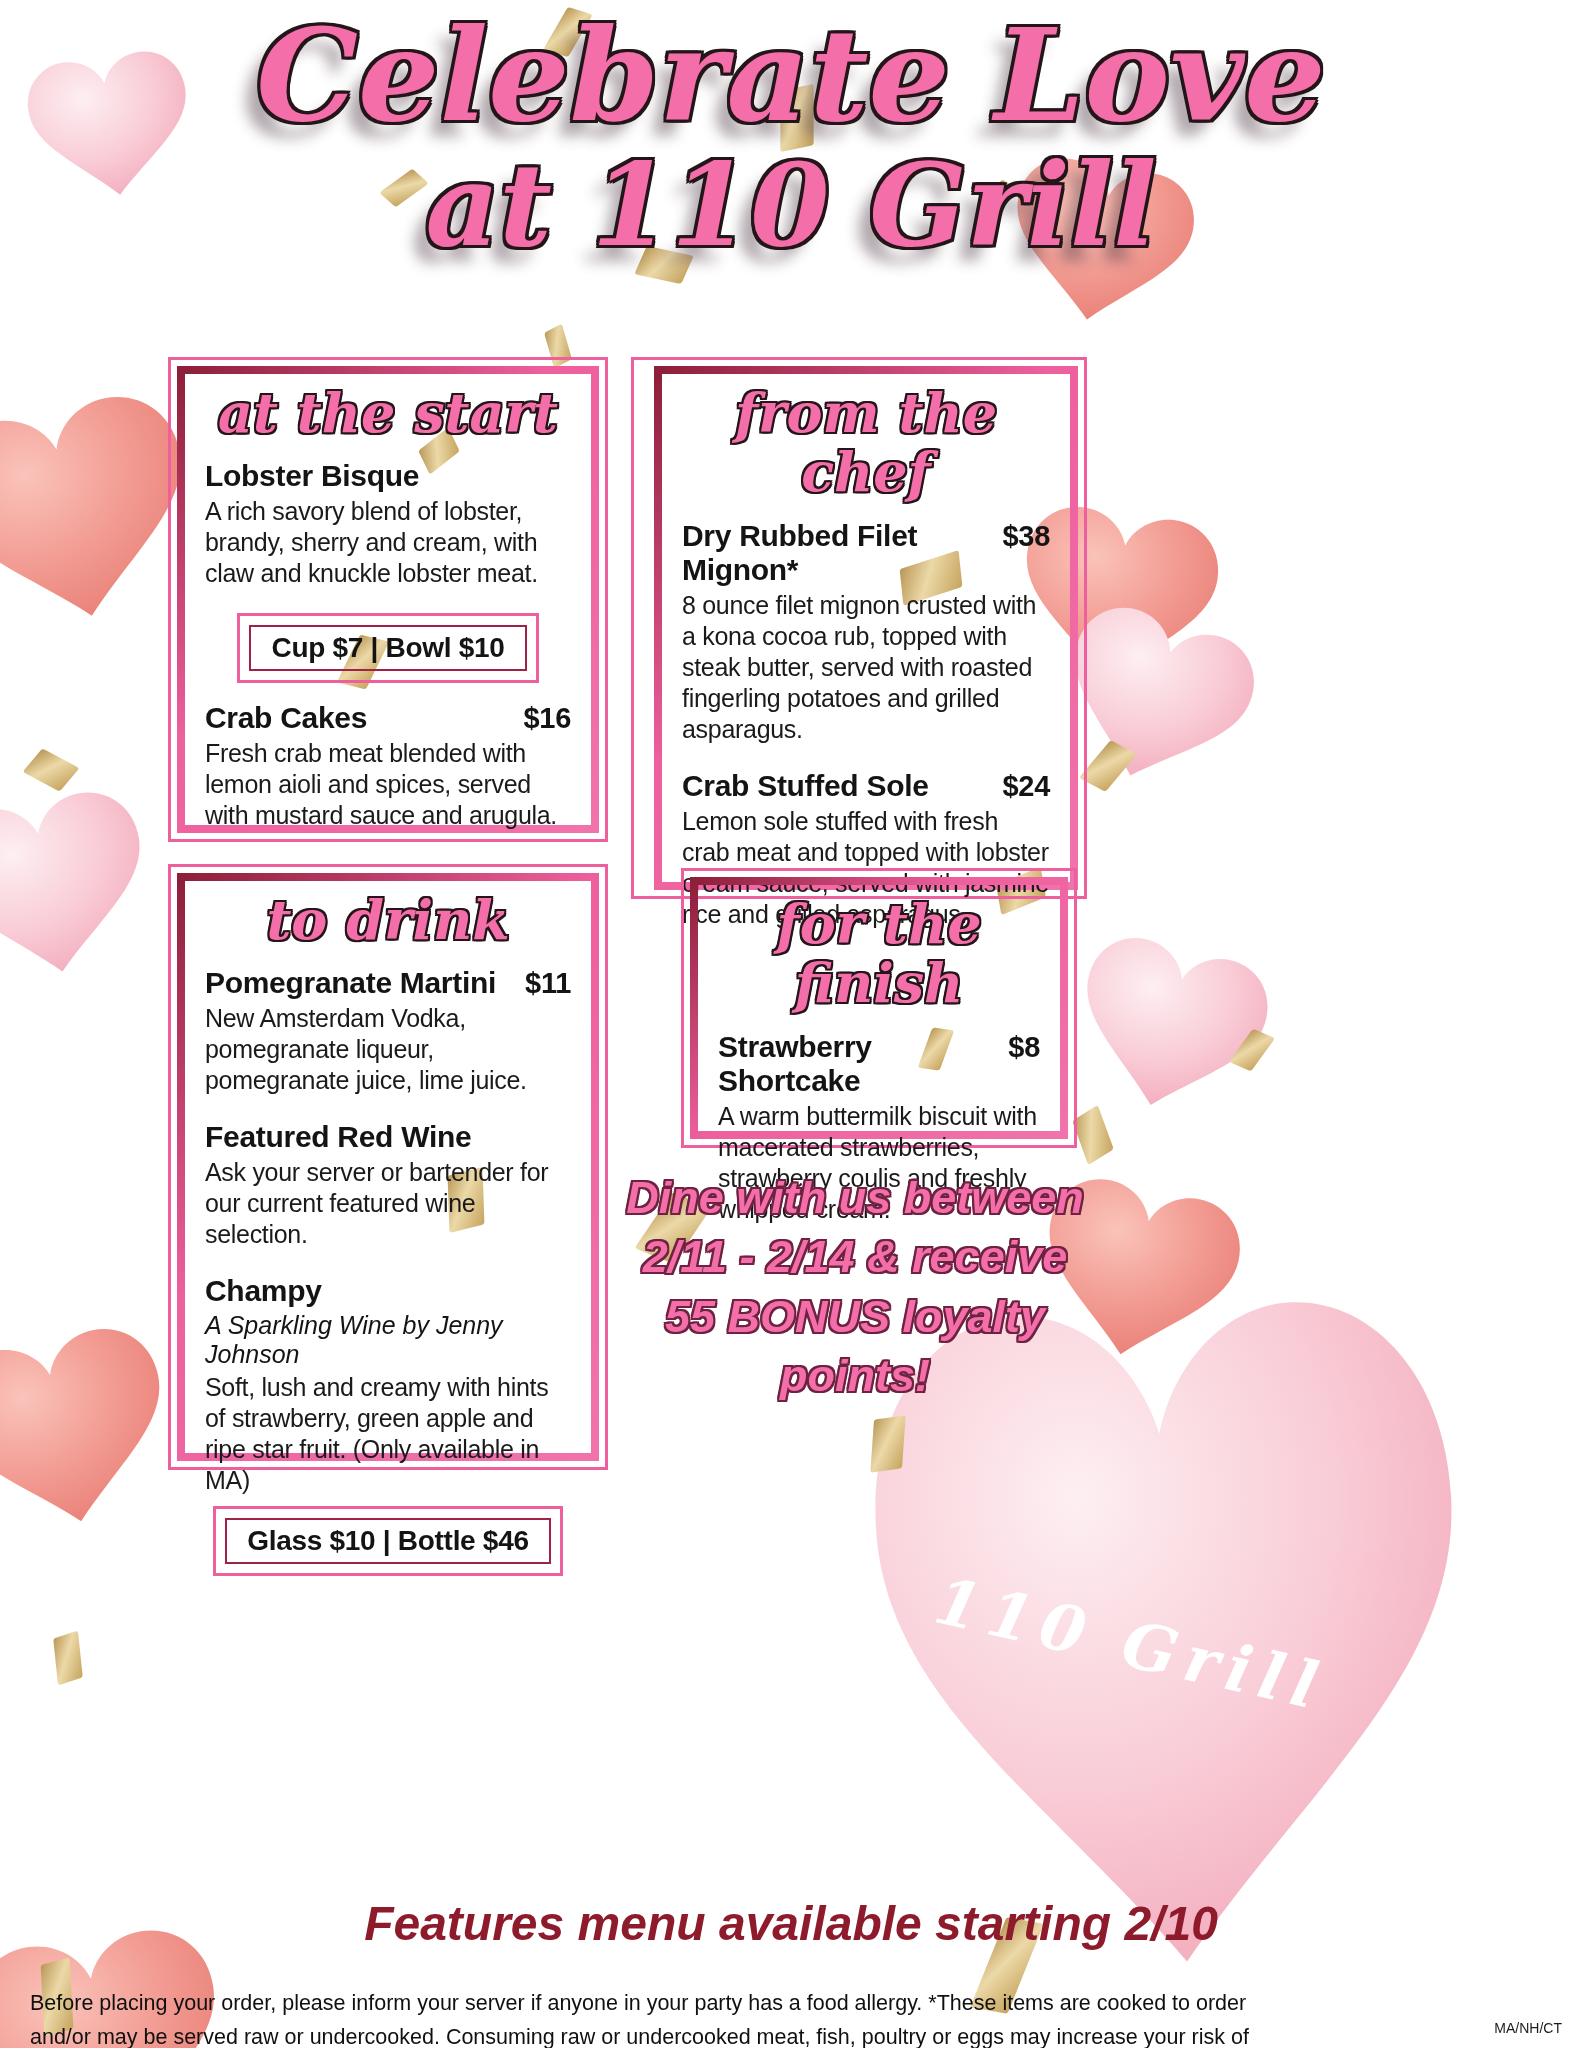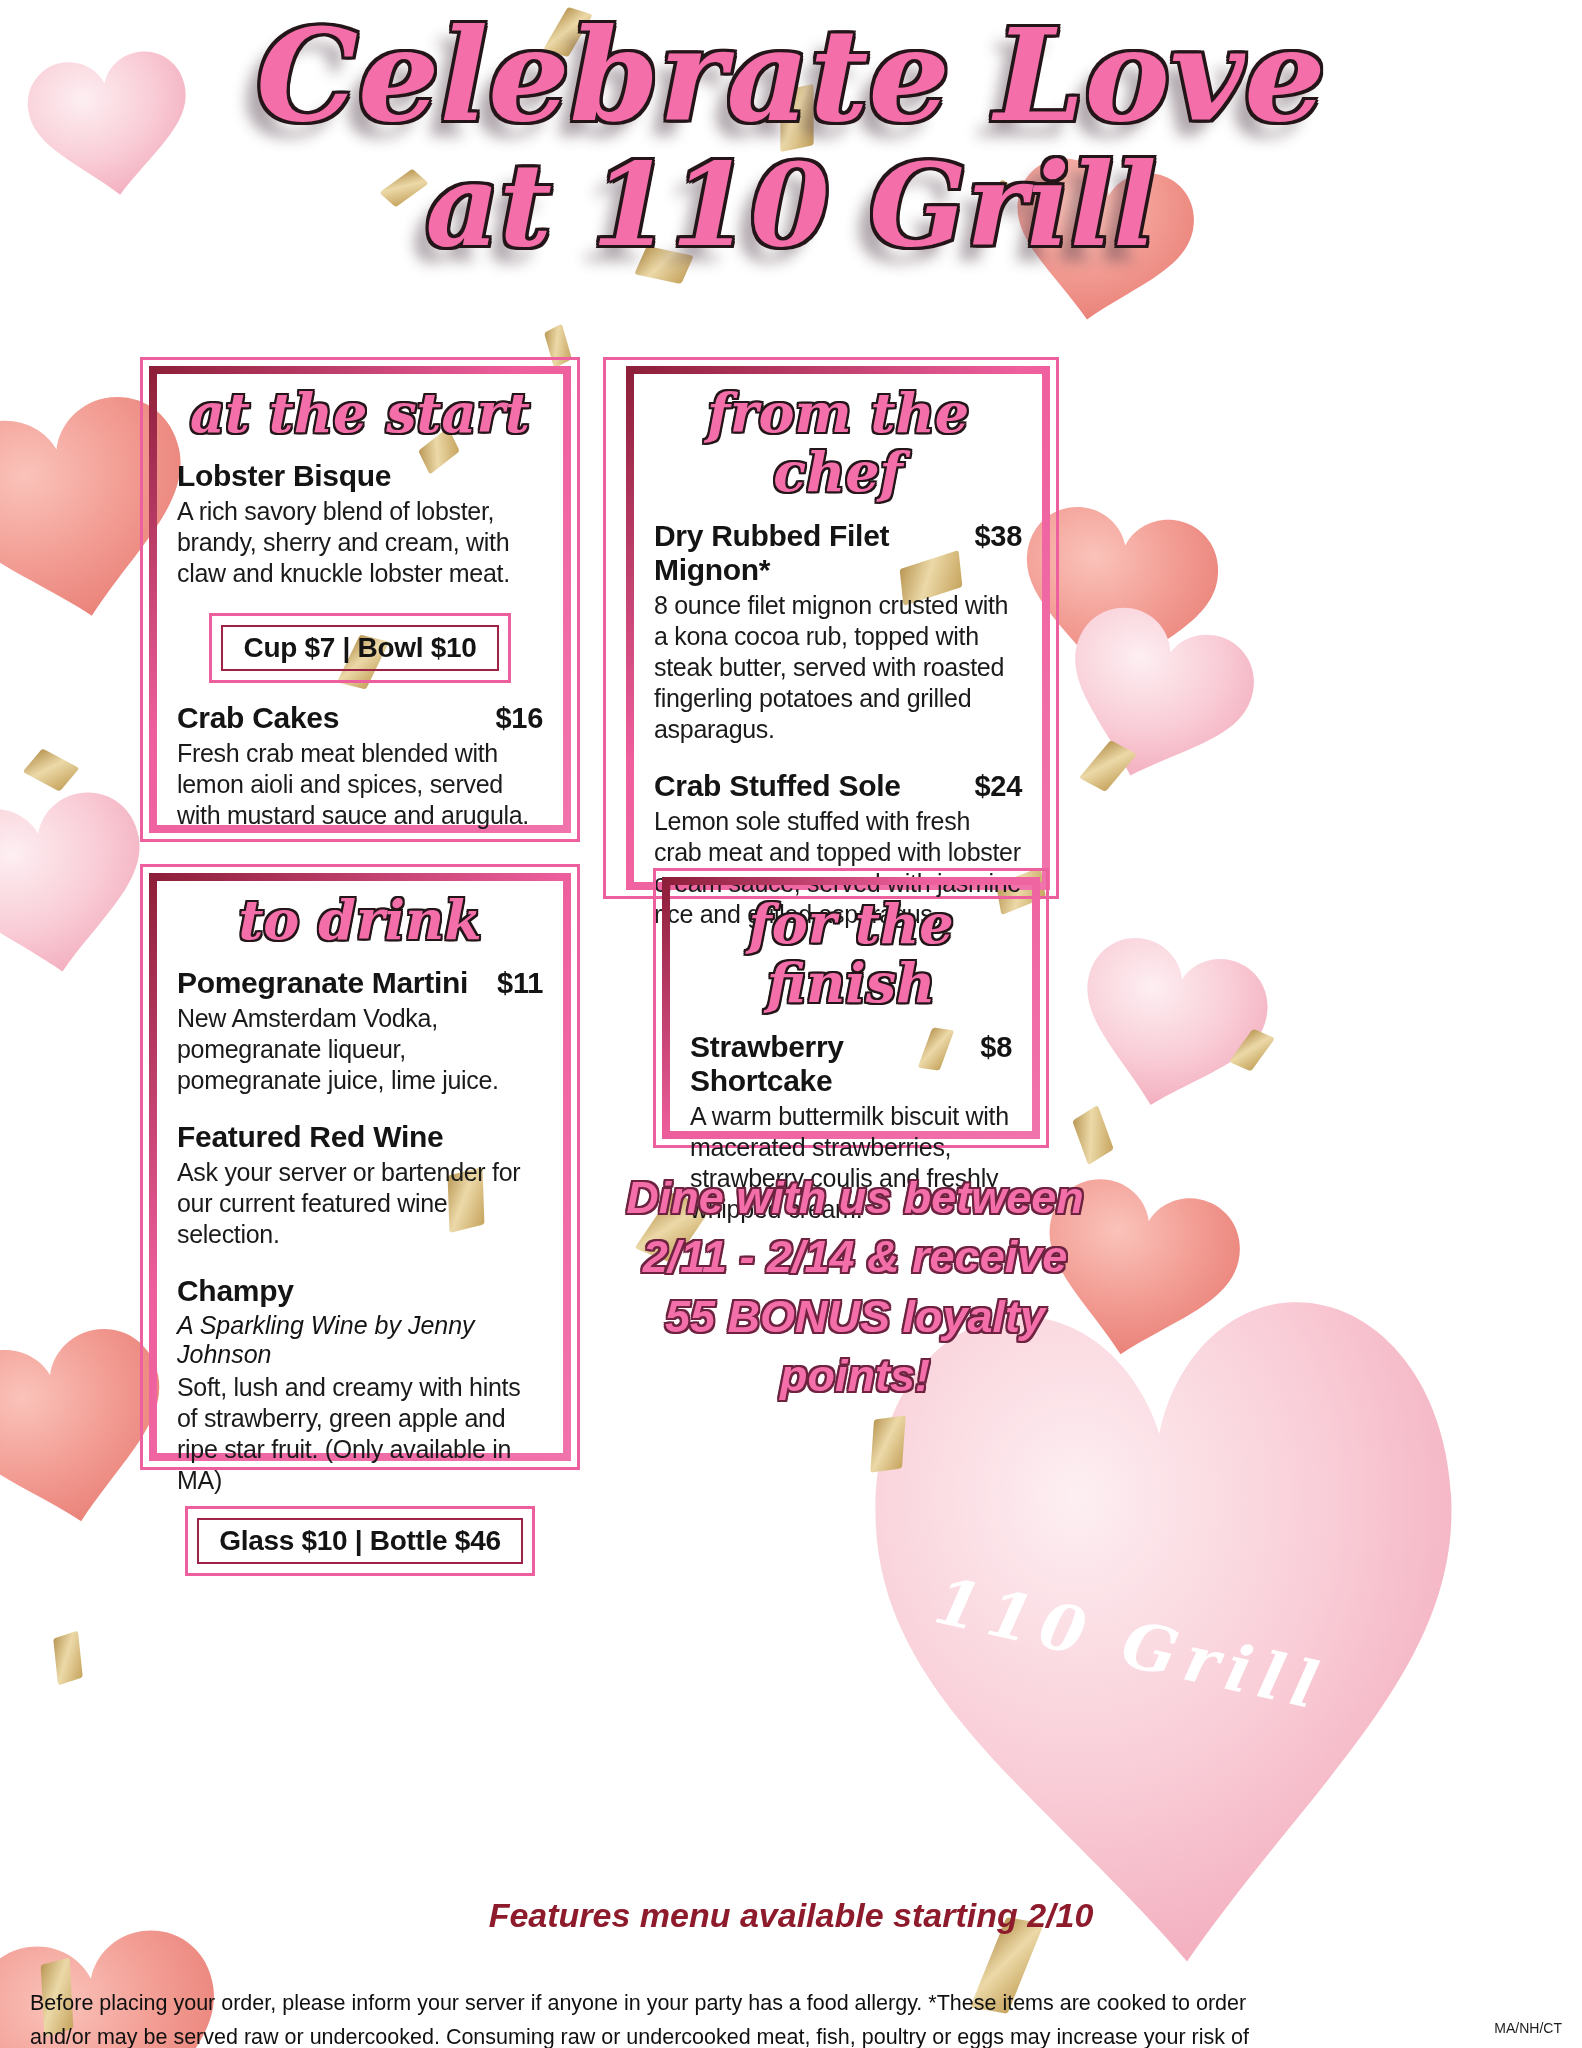--- a/index.html
+++ b/index.html
@@ -17,21 +17,21 @@
             -3px 0 0 #241519,3px 0 0 #241519,0 -3px 0 #241519,0 3px 0 #241519,
             -14px 16px 14px rgba(80,60,70,.45);}
   .outline2{text-shadow:-2px -2px 0 #241519,2px -2px 0 #241519,-2px 2px 0 #241519,2px 2px 0 #241519,
             -2px 0 0 #241519,2px 0 0 #241519,0 -2px 0 #241519,0 2px 0 #241519;}
 
   .title{position:absolute;left:0;right:0;top:10px;text-align:center;z-index:3;line-height:1.02;}
   .title .l1{font-size:128px;}
   .title .l2{font-size:114px;margin-top:6px;}
 
   
-  .menu-box{position:absolute;z-index:2;border:3px solid #ee5f9d;padding:6px;box-sizing:border-box;background:transparent;}
+  .menu-box{position:absolute;z-index:2;border:3px solid #ee5f9d;padding:6px;box-sizing:border-box;background:transparent;margin-left:28px;}
   .menu-box .inner{width:100%;height:100%;box-sizing:border-box;border:8px solid;
       border-image:linear-gradient(135deg,#8e1f3a 0%,#ee5f9d 42%,#f173ab 100%) 1;
       padding:6px 20px 4px 20px;position:relative;}
   .box-heading{text-align:center;font-size:54px;line-height:1.1;margin:4px 0 16px;}
   .item{margin:0 0 24px;}
   .item-head{display:flex;justify-content:space-between;align-items:baseline;
              font-weight:bold;font-size:30px;letter-spacing:-.3px;color:#141414;}
   .item-price{font-weight:bold;font-size:29px;}
   .item-sub{font-style:italic;font-size:25px;margin-top:3px;color:#141414;}
   .item-desc{font-size:25px;line-height:1.24;margin-top:3px;letter-spacing:-.3px;color:#1a1a1a;}
@@ -43,21 +43,21 @@
   #box-chef{left:603px;top:357px;width:456px;height:542px;padding-left:20px;}
   #box-drink{left:140px;top:864px;width:440px;height:606px;}
   #box-finish{left:653px;top:868px;width:396px;height:280px;}
 
   
   #promo{position:absolute;left:617px;top:1168px;width:476px;z-index:3;text-align:center;
          font-weight:bold;font-style:italic;font-size:45px;line-height:1.32;color:#f46fa9;
          text-shadow:-2px -2px 0 #6d2340,2px -2px 0 #6d2340,-2px 2px 0 #6d2340,2px 2px 0 #6d2340,
          -2px 0 0 #6d2340,2px 0 0 #6d2340,0 -2px 0 #6d2340,0 2px 0 #6d2340;}
   #availability{position:absolute;left:0;right:0;top:1896px;z-index:3;text-align:center;
-                font-weight:bold;font-style:italic;font-size:34px;color:#8e1b2c;}
+                font-weight:bold;font-style:italic;font-size:48px;color:#8e1b2c;}
   #disclaimer{position:absolute;left:30px;top:1986px;width:1250px;z-index:3;
               font-size:21.5px;line-height:1.6;color:#101010;}
   #region{position:absolute;right:20px;top:2020px;z-index:3;font-size:14px;color:#1c1c1c;}
   #logo-110{position:absolute;left:930px;top:1620px;width:520px;z-index:3;transform:rotate(13deg);
             font-family:"DejaVu Serif",serif;font-style:italic;font-weight:bold;
             font-size:64px;letter-spacing:9px;color:#ffffff;}
 </style>
 </head>
 <body>
 

